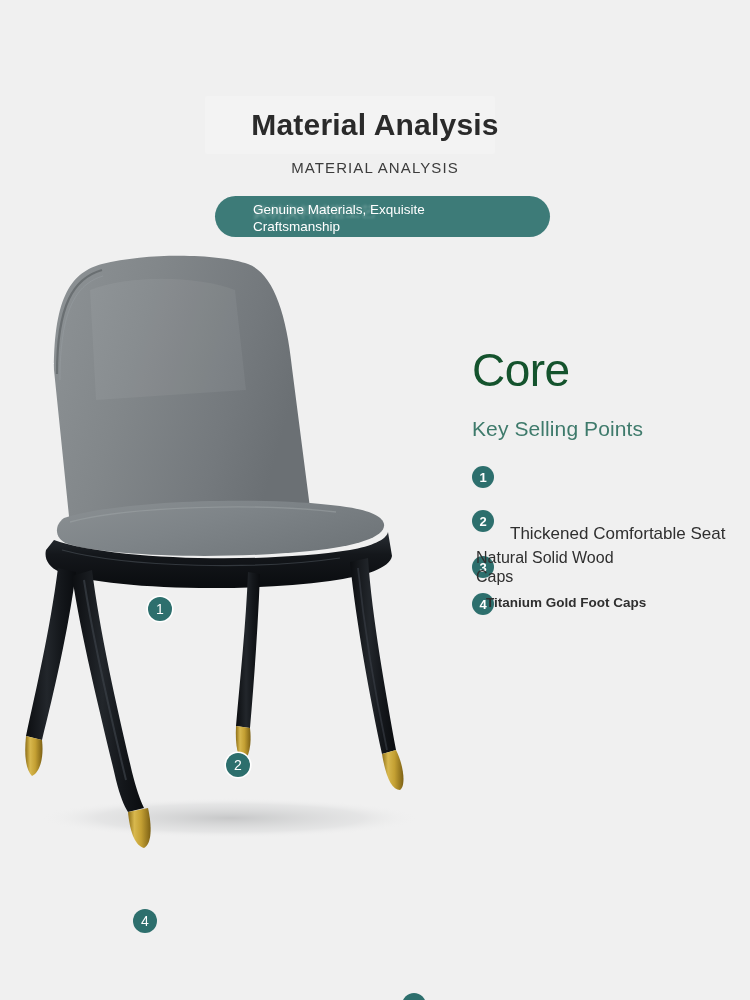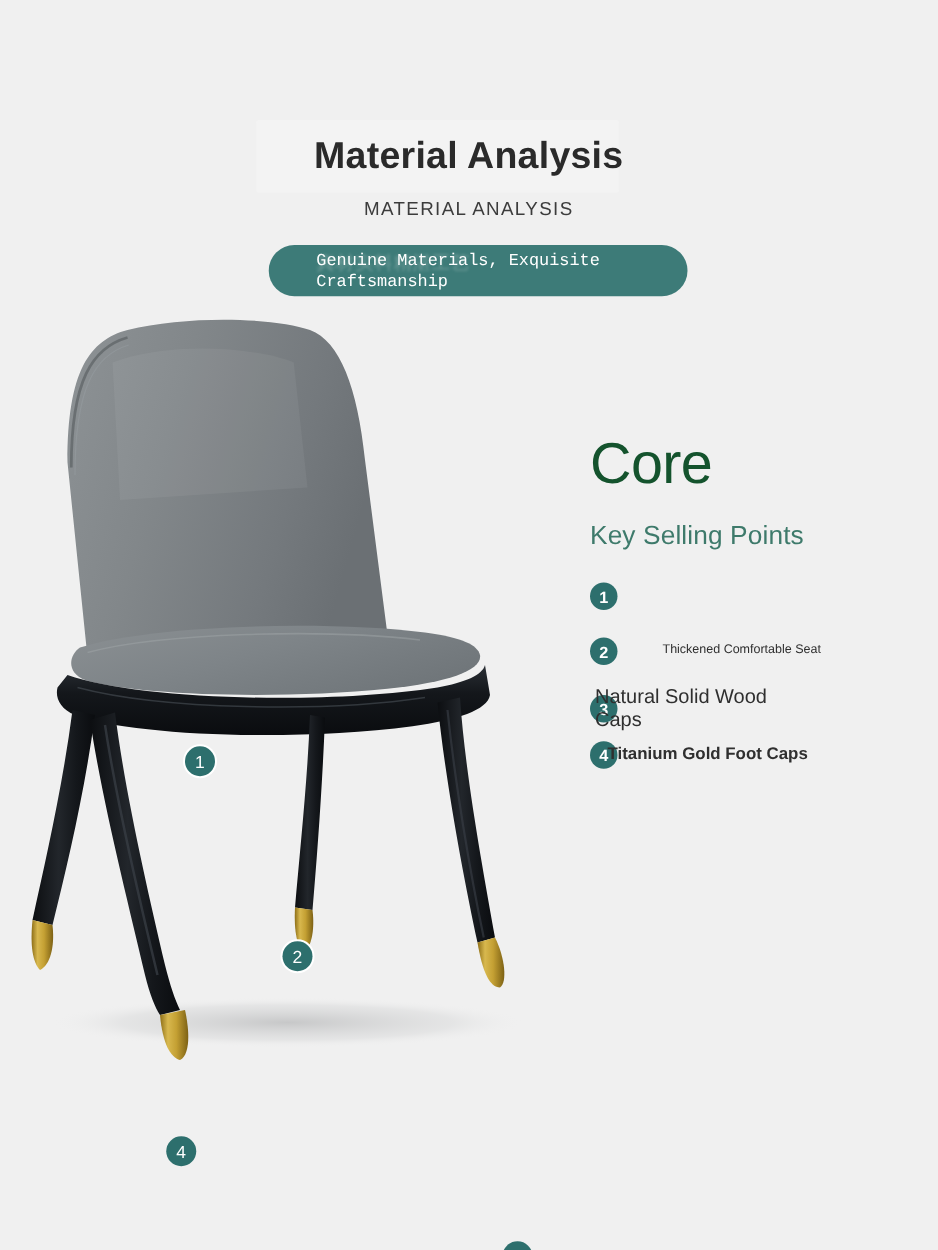--- a/index.html
+++ b/index.html
@@ -21,21 +21,21 @@
     position:absolute;left:0;top:0;width:750px;top:103px;
     text-align:center;font-size:30px;font-weight:bold;color:#2a2a2a;
     letter-spacing:.2px;line-height:44px;
   }
   .subtitle{
     position:absolute;left:0;top:159px;width:750px;
     text-align:center;font-size:15px;color:#3c3c3c;letter-spacing:1.1px;
   }
   .pill{
     position:absolute;left:215px;top:196px;width:335px;height:41px;
-    background:#3d7b78;border-radius:21px;overflow:hidden;font-family:Liberation Mono, monospace;
+    background:#3d7b78;border-radius:21px;overflow:hidden;
   }
   .pill-ghost{
     position:absolute;left:38px;top:7px;width:290px;height:30px;
     opacity:.30;pointer-events:none;
     color:#dfe9e7;font-size:15px;letter-spacing:.4px;line-height:17px;
     filter:blur(1.1px);white-space:nowrap;overflow:hidden;
   }
   .pill-text{
     position:absolute;left:38px;top:5px;width:250px;
     color:#ffffff;font-size:13.5px;line-height:17px;
@@ -74,21 +74,21 @@
   .fbadge{
     position:absolute;left:0;top:0;width:22px;height:22px;border-radius:50%;
     background:#2d6f6d;color:#fff;font-size:13px;font-weight:bold;
     display:flex;align-items:center;justify-content:center;z-index:1;
   }
   .ftext{position:absolute;color:#2f2f2f;z-index:2;}
 
   
   .feat-1 .ftext{left:25px;top:-3px;font-size:15px;font-weight:bold;line-height:16px;width:180px;}
   .feat-2 .fbadge{top:2px;}
-  .feat-2 .ftext{left:38px;top:4px;font-size:10px;line-height:16px;margin-left:20px;}
+  .feat-2 .ftext{left:38px;top:18px;font-size:17px;line-height:16px;}
   .feat-3 .fbadge{top:6px;}
   .feat-3 .ftext{left:4px;top:-2px;font-size:16px;line-height:19px;width:175px;}
   .feat-4 .fbadge{top:1px;}
   .feat-4 .ftext{left:14px;top:3px;font-size:13.5px;line-height:16px;font-weight:bold;}
 </style>
 </head>
 <body>
 
 <div class="page">
 

